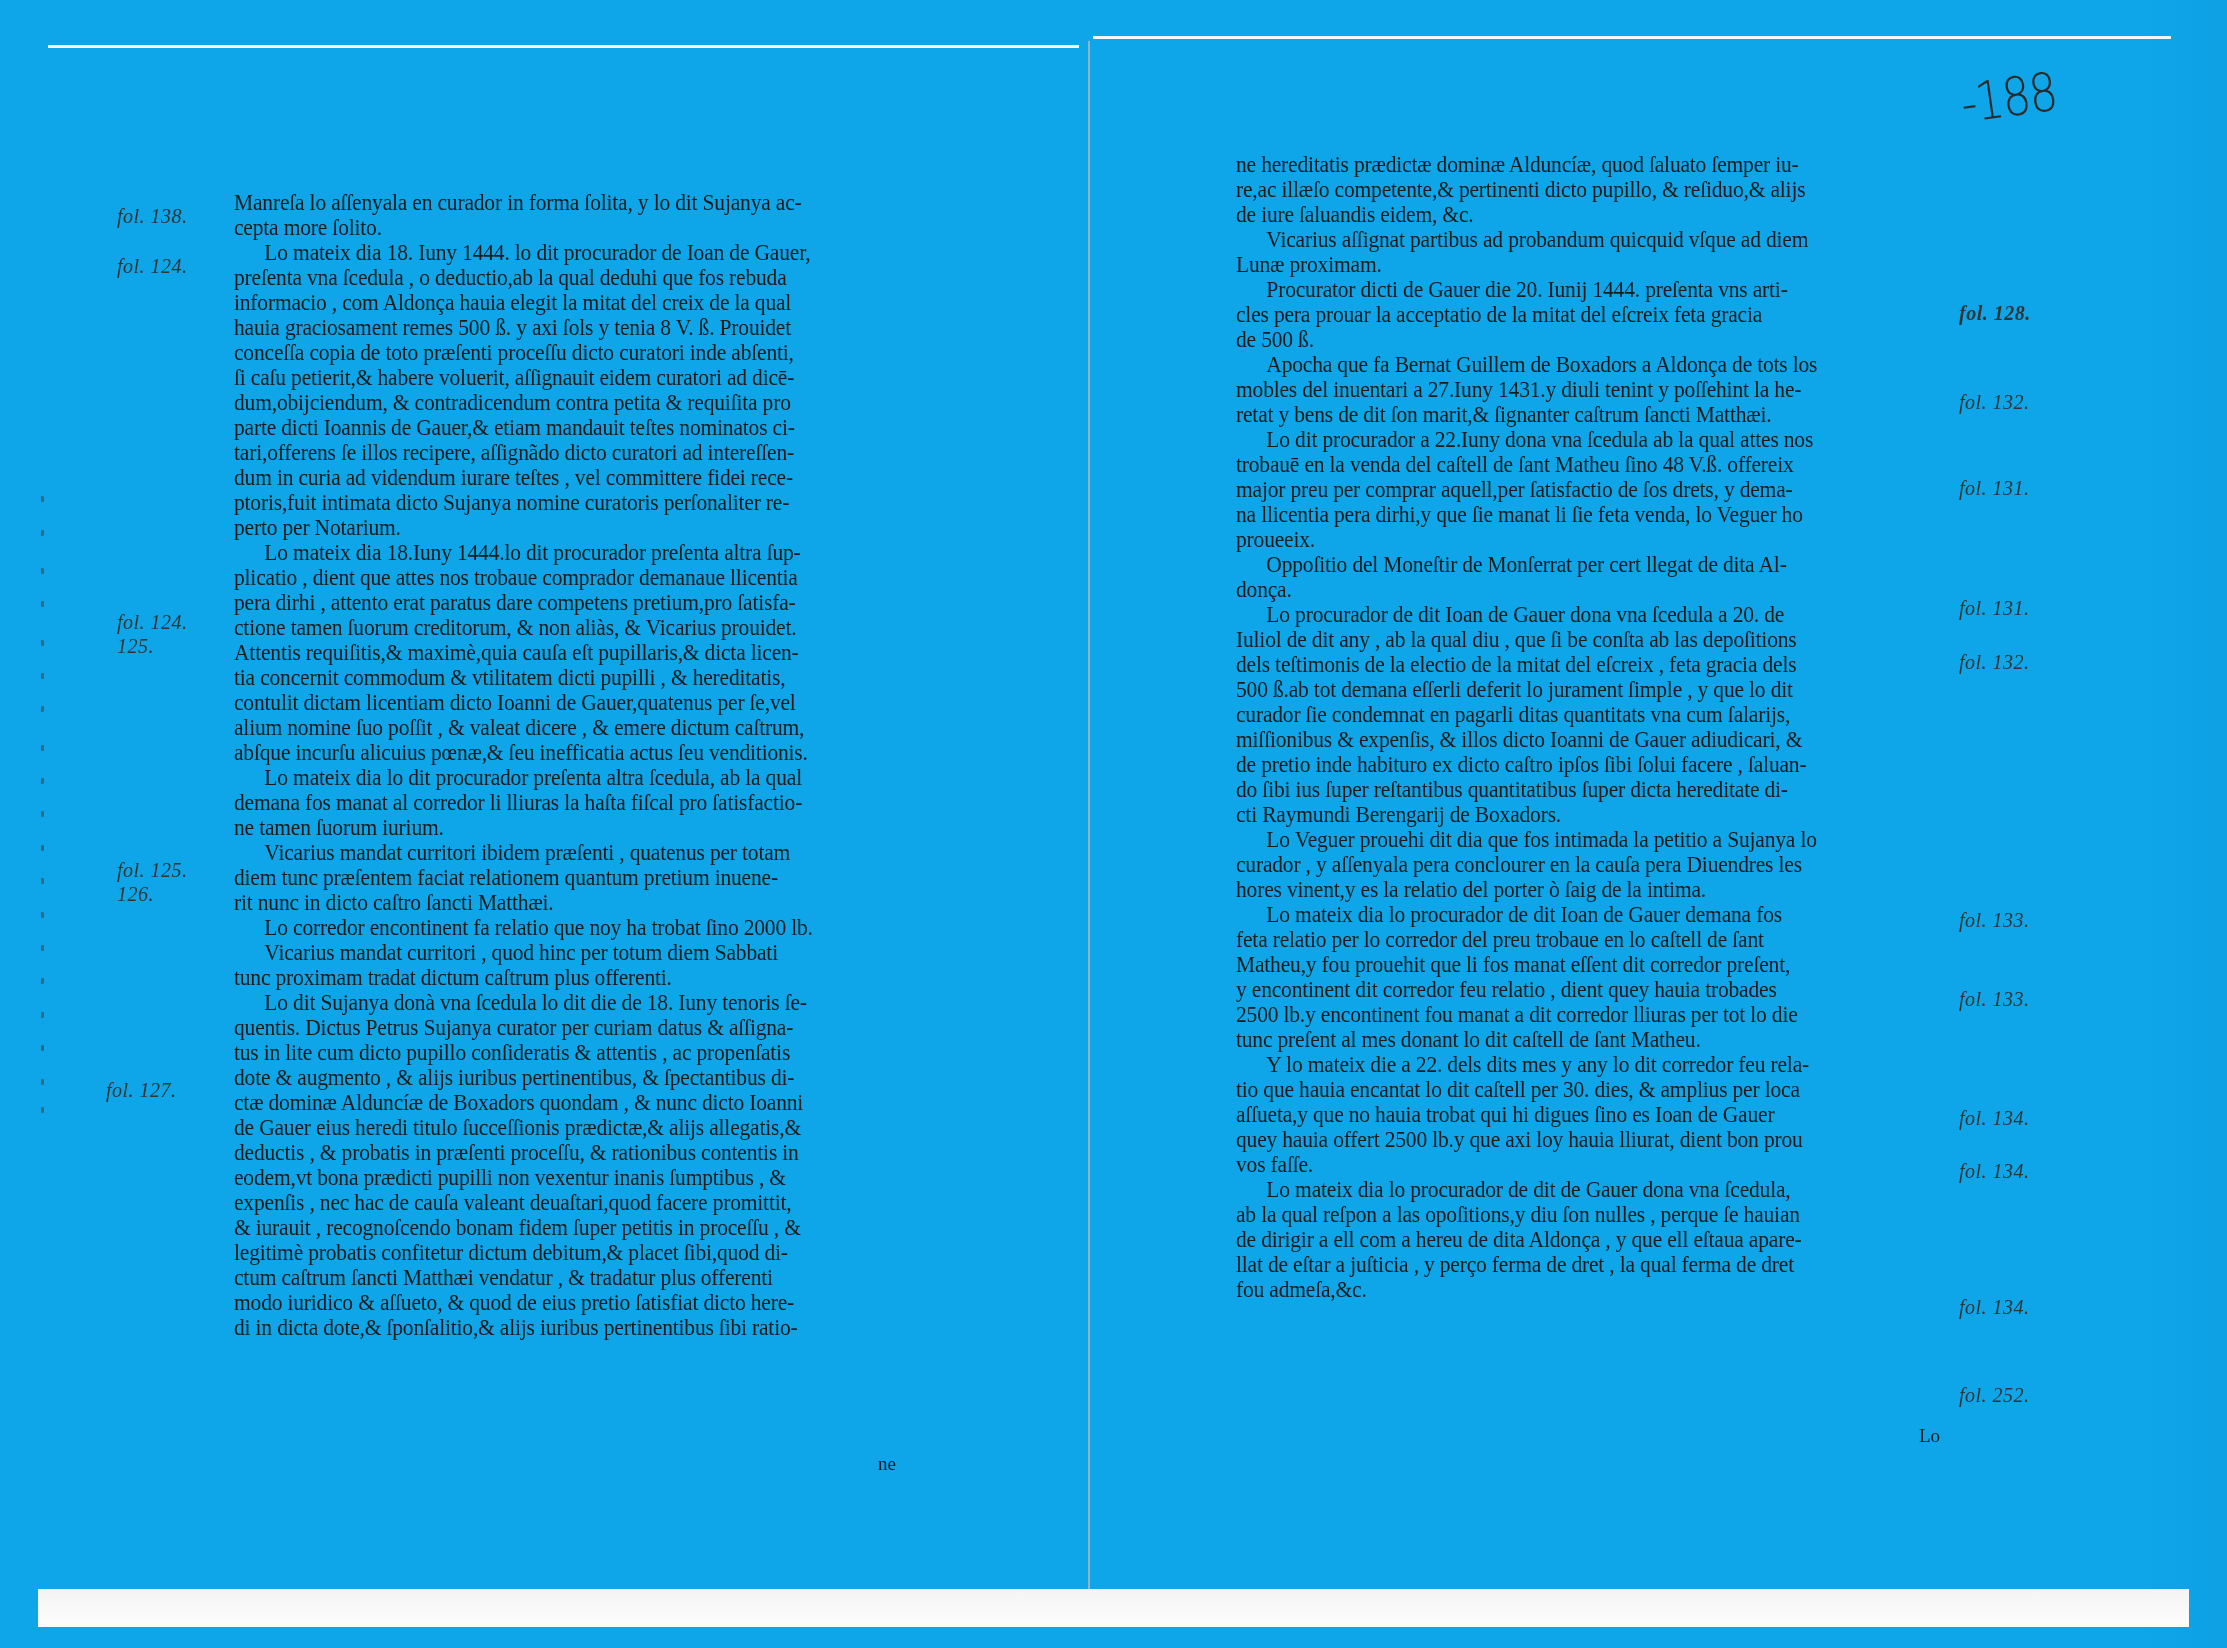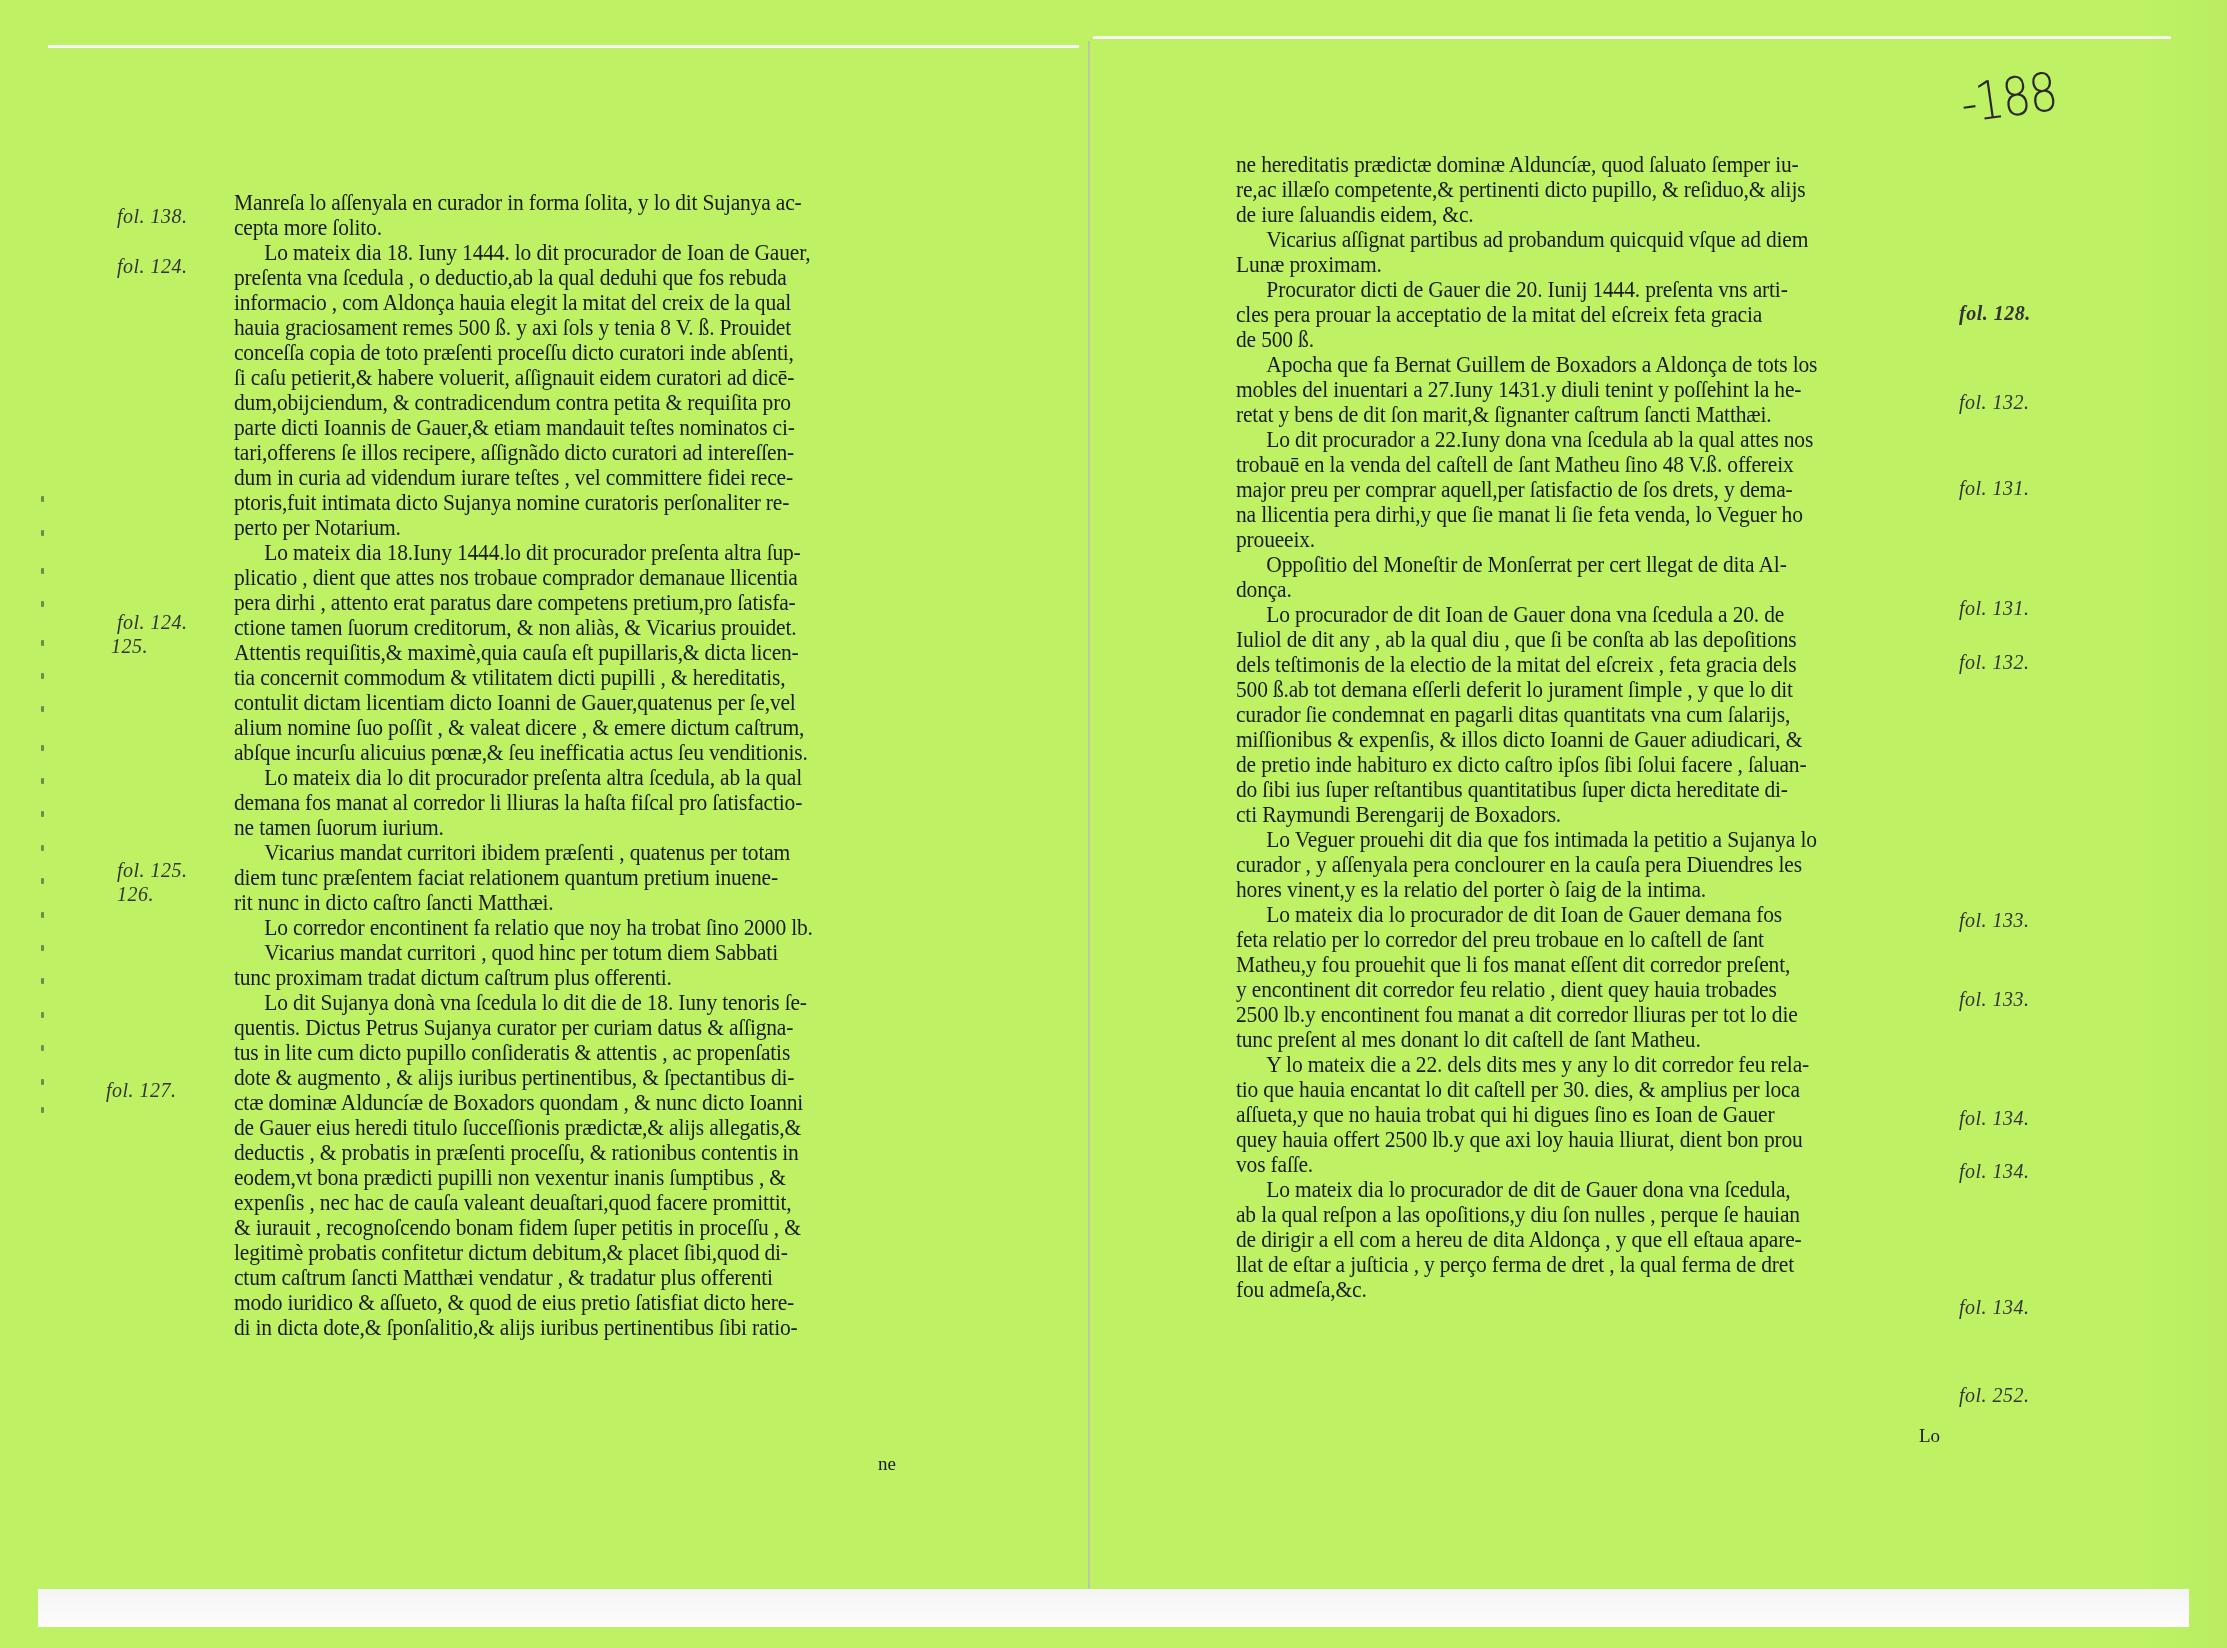--- a/index.html
+++ b/index.html
@@ -3,21 +3,21 @@
 <meta charset="utf-8">
 <style>
   html, body { margin: 0; padding: 0; background: #fdfdfd; }
   body {
     width: 2227px; height: 1649px; position: relative; overflow: hidden;
     font-family: "Liberation Serif", "DejaVu Serif", serif;
     color: #1b1b1b;
   }
   .spread { position: absolute; inset: 0; background: #fcfcfc; }
   .page {
-    position: absolute; top: 0; height: 1649px; background: #bef264;
+    position: absolute; top: 0; height: 1649px; background: #0ea5e9;
   }
   .page.left  { left: 0; width: 1093px; }
   .page.right { left: 1093px; width: 1135px; }
   .page-edge-top {
     position: absolute; left: 48px; right: 14.3px; top: 45px; height: 2.9px;
     background: linear-gradient(#f0f0f0, #fafafa);
   }
   .gutter {
     position: absolute; left: 1088px; top: 41px; width: 1.9px; height: 1561px;
     background: linear-gradient(90deg, #d8d8d8, #9a9a9a, #e0e0e0);
@@ -63,21 +63,21 @@
 </head>
 <body>
 
 <div class="spread">
   <div class="page left">
     <div class="page-edge-top"></div>
     <div id="left-margin">
         <span class="margin-note" style="left: 117px; top: 205px;">fol. 138.</span>
         <span class="margin-note" style="left: 117px; top: 255px;">fol. 124.</span>
         <span class="margin-note" style="left: 117px; top: 611px;">fol. 124.</span>
-        <span class="margin-note" style="left: 111px; top: 635px;">125.</span>
+        <span class="margin-note" style="left: 117px; top: 635px;">125.</span>
         <span class="margin-note" style="left: 117px; top: 859px;">fol. 125.</span>
         <span class="margin-note" style="left: 117px; top: 883px;">126.</span>
         <span class="margin-note" style="left: 106px; top: 1079px;">fol. 127.</span>
       </div>
     <div class="text-block" id="left-text">
         <span class="line">Manreſa lo aſſenyala en curador in forma ſolita, y lo dit Sujanya ac-</span>
         <span class="line">cepta more ſolito.</span>
         <span class="line indent">Lo mateix dia 18. Iuny 1444. lo dit procurador de Ioan de Gauer,</span>
         <span class="line">preſenta vna ſcedula , o deductio,ab la qual deduhi que fos rebuda</span>
         <span class="line">informacio , com Aldonça hauia elegit la mitat del creix de la qual</span>

